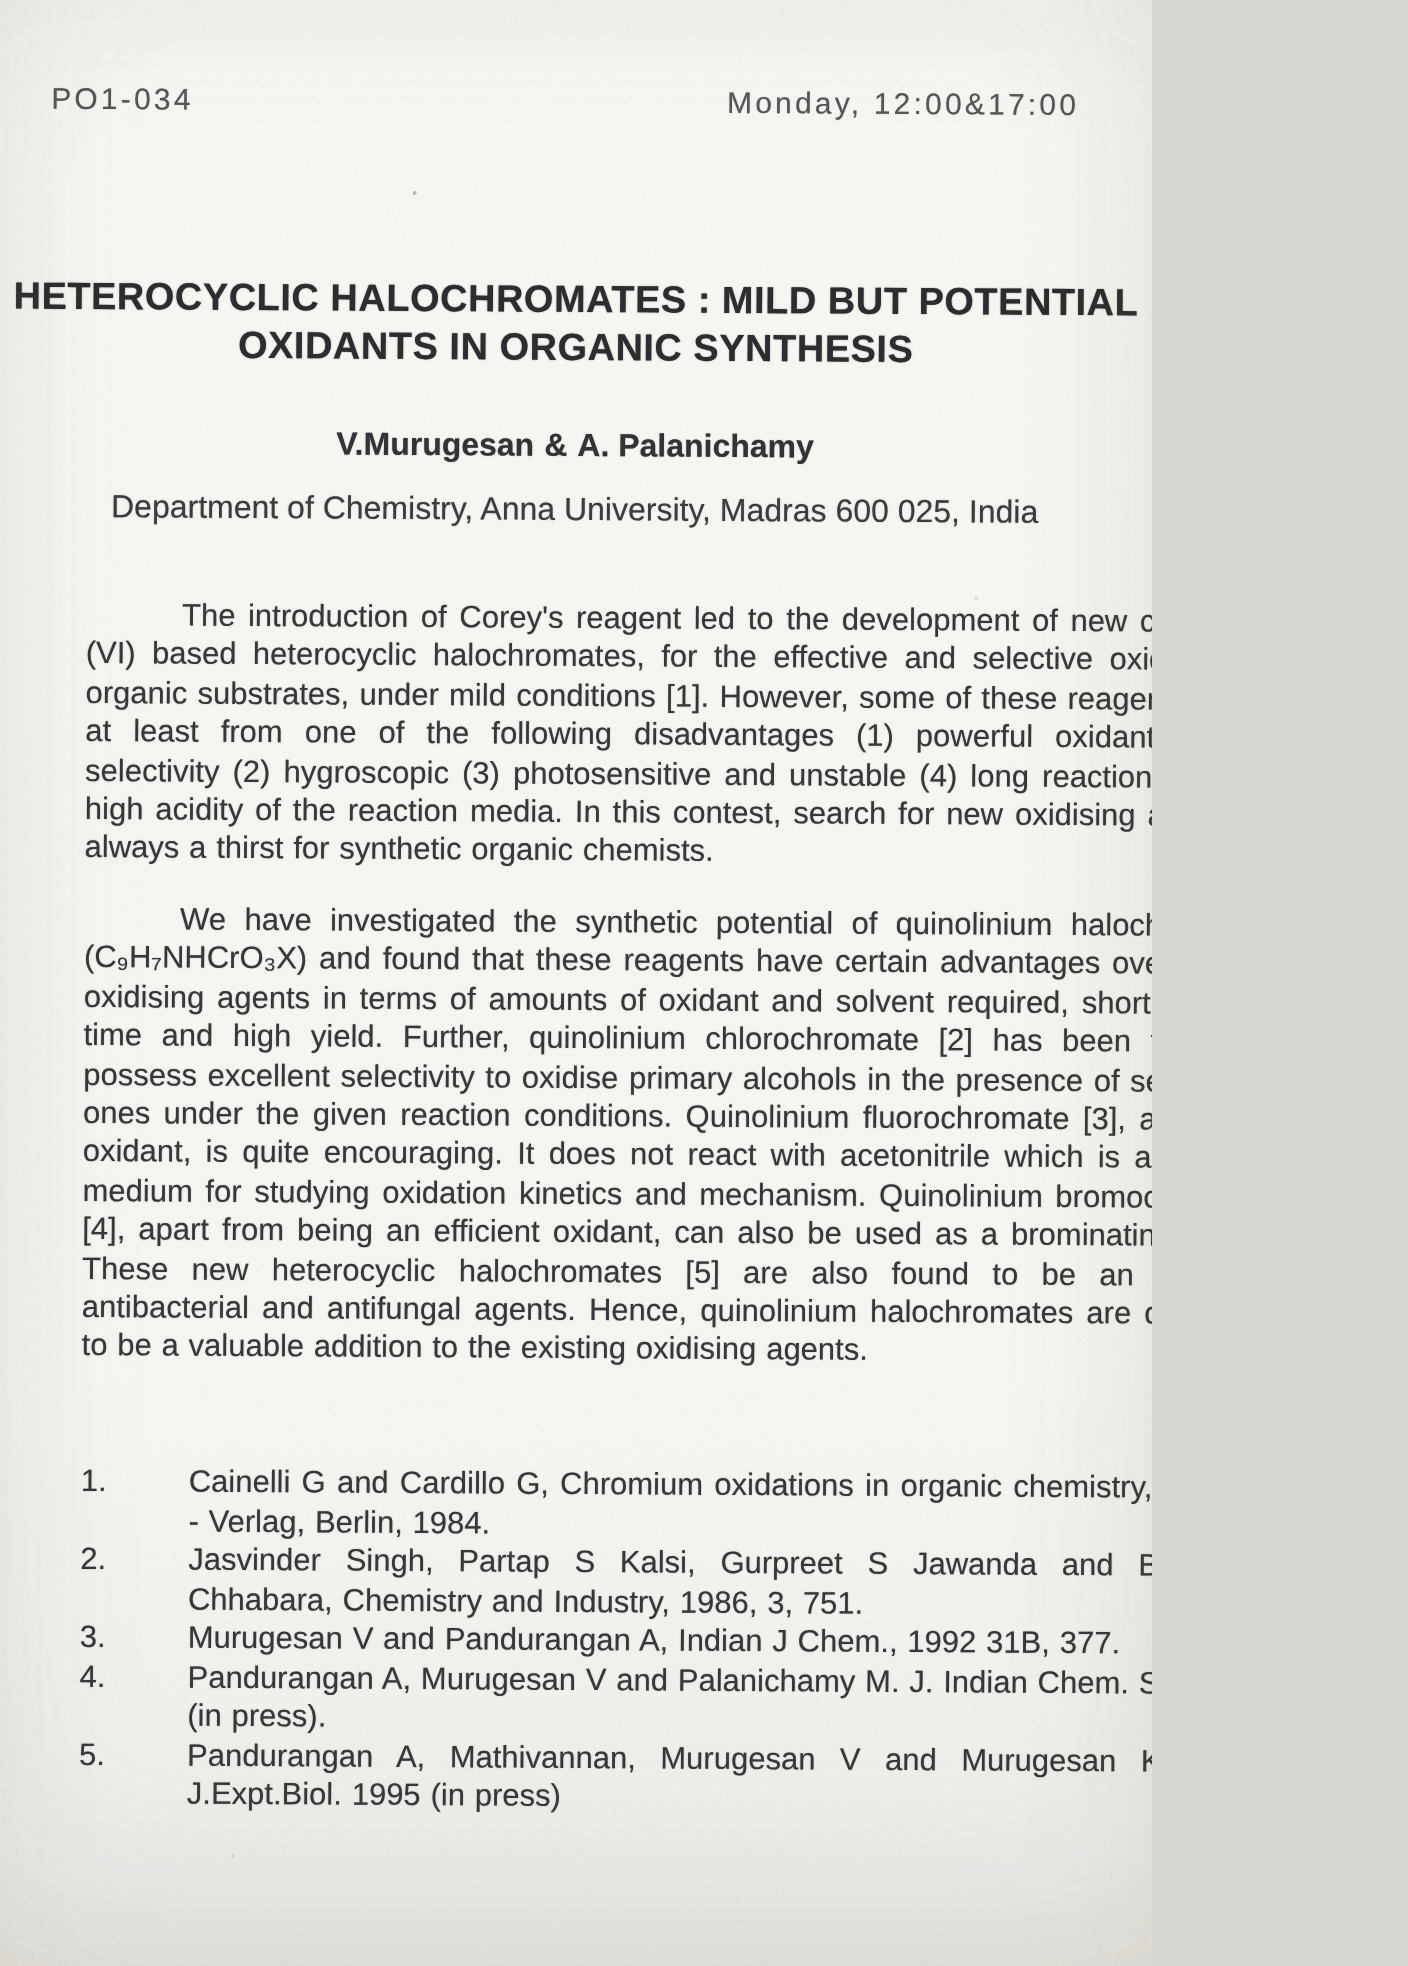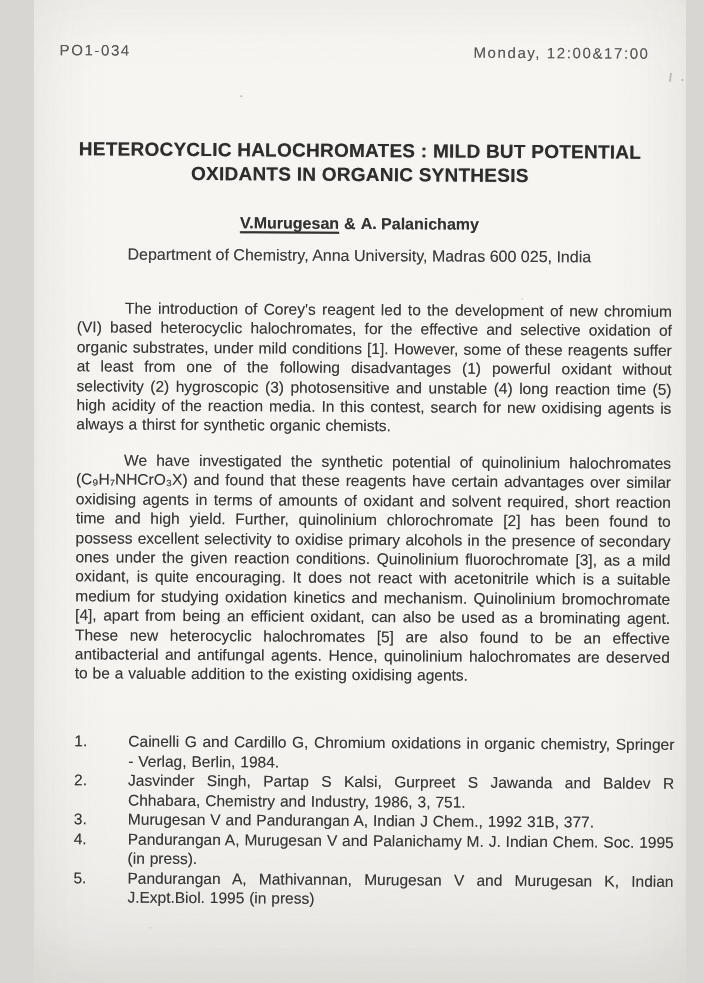--- a/index.html
+++ b/index.html
@@ -2,28 +2,27 @@
 <html><head>
 <meta charset="utf-8">
 <style>
   html, body {
     margin: 0;
     padding: 0;
     background: #d8d6d2;
   }
   .page {
     position: relative;
-    width: 652px;
+    width: 576px;
     height: 983px;
     background: linear-gradient(180deg, #f8f7f4 0%, #f7f6f3 70%, #f1efec 94%, #ecEAe6 100%);
     background-color: #f7f6f3;
     overflow: hidden;
     font-family: "Liberation Sans", "DejaVu Sans", sans-serif;
     color: #383838;
-    margin-left: 34px;
   }
   .rot {
     position: absolute;
     inset: 0;
     transform: rotate(0.35deg);
     transform-origin: 50% 15%;
   }
   .soft { text-shadow: 0 0 0.6px rgba(70,70,70,0.55); }
 
   .doc-header {
@@ -83,21 +82,20 @@
     top: 215px;
     left: 0;
     width: 100%;
     text-align: center;
     font-size: 16px;
     font-weight: bold;
     color: #333333;
     text-shadow: 0 0 0.6px rgba(50,50,50,0.55);
   }
   .author-underlined {
-    text-decoration: underline;
     text-decoration-thickness: 1.5px;
     text-underline-offset: 2.5px;
   }
   .amp { margin: 0 5px; }
 
   .affiliation {
     position: absolute;
     top: 247px;
     left: 0;
     width: 100%;

